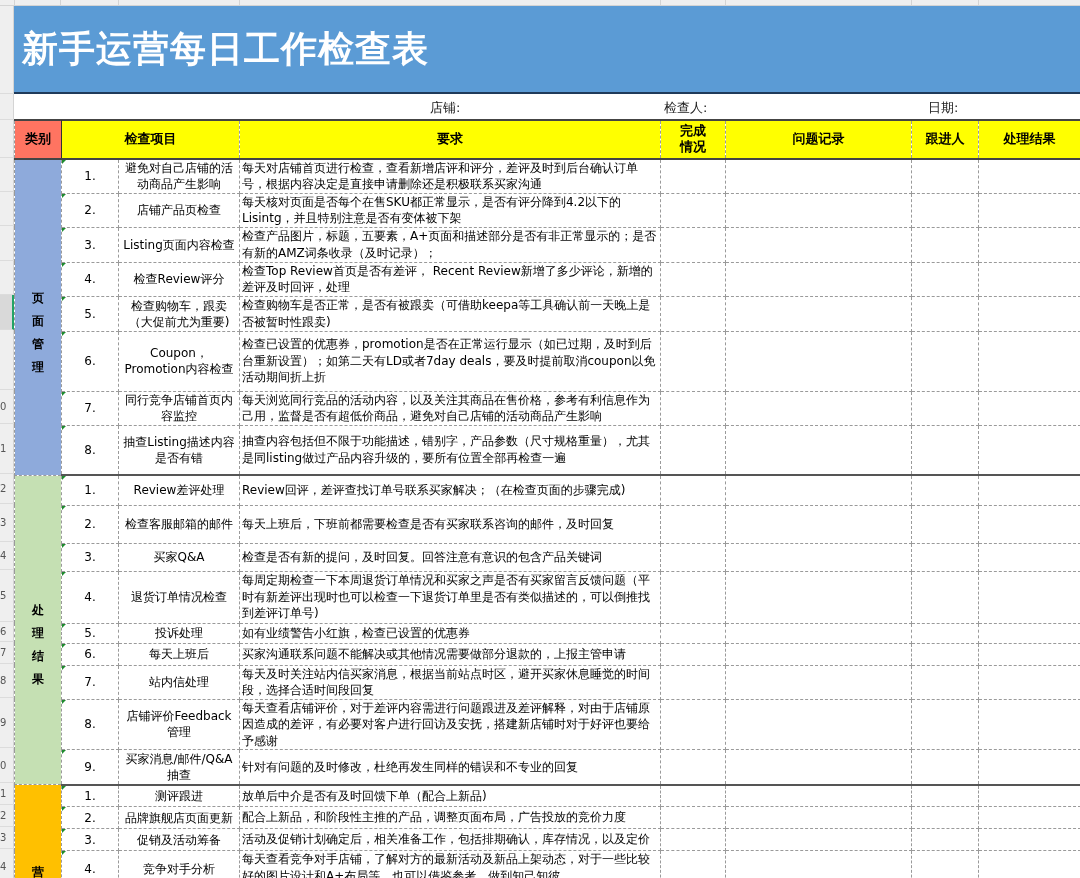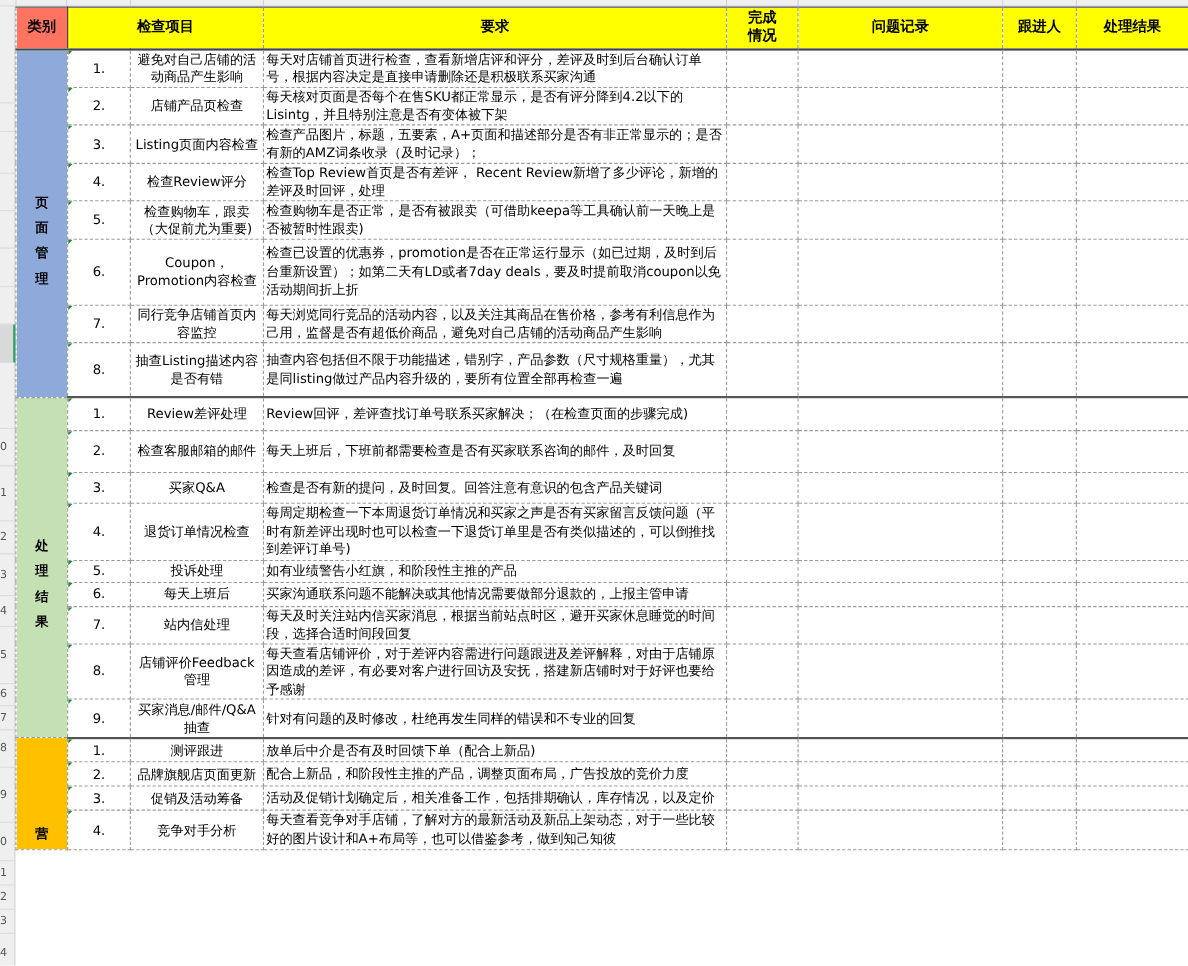--- a/index.html
+++ b/index.html
@@ -73,21 +73,29 @@
   <div class="rn" style="top:658px;height:34px">8</div>
   <div class="rn" style="top:692px;height:50px">9</div>
   <div class="rn" style="top:742px;height:35px">0</div>
   <div class="rn" style="top:777px;height:22px">1</div>
   <div class="rn" style="top:799px;height:22px">2</div>
   <div class="rn" style="top:821px;height:22px">3</div>
   <div class="rn" style="top:843px;height:35px">4</div>
 </div>
 
 <div class="sheet">
-
+  <div class="title-banner">
+    <h1>新手运营每日工作检查表</h1>
+  </div>
+
+  <div class="meta-row">
+    <span style="left:416px">店铺:</span>
+    <span style="left:650px">检查人:</span>
+    <span style="left:914px">日期:</span>
+  </div>
 
   <table class="grid">
     <colgroup>
       <col style="width:47px">
         <col style="width:57px">
         <col style="width:121px">
         <col style="width:421px">
       <col style="width:65px">
         <col style="width:186px">
         <col style="width:67px">
@@ -213,21 +221,21 @@
         <td class="item">退货订单情况检查</td>
         <td class="req">每周定期检查一下本周退货订单情况和买家之声是否有买家留言反馈问题（平时有新差评出现时也可以检查一下退货订单里是否有类似描述的，可以倒推找到差评订单号)</td>
         <td></td>
           <td></td>
           <td></td>
           <td></td>
       </tr>
       <tr style="height:20px">
         <td class="num">5.</td>
         <td class="item">投诉处理</td>
-        <td class="req">如有业绩警告小红旗，和阶段性主推的产品</td>
+        <td class="req">如有业绩警告小红旗，检查已设置的优惠券</td>
         <td></td>
           <td></td>
           <td></td>
           <td></td>
       </tr>
       <tr style="height:22px">
         <td class="num">6.</td>
         <td class="item">每天上班后</td>
         <td class="req">买家沟通联系问题不能解决或其他情况需要做部分退款的，上报主管申请</td>
         <td></td>

